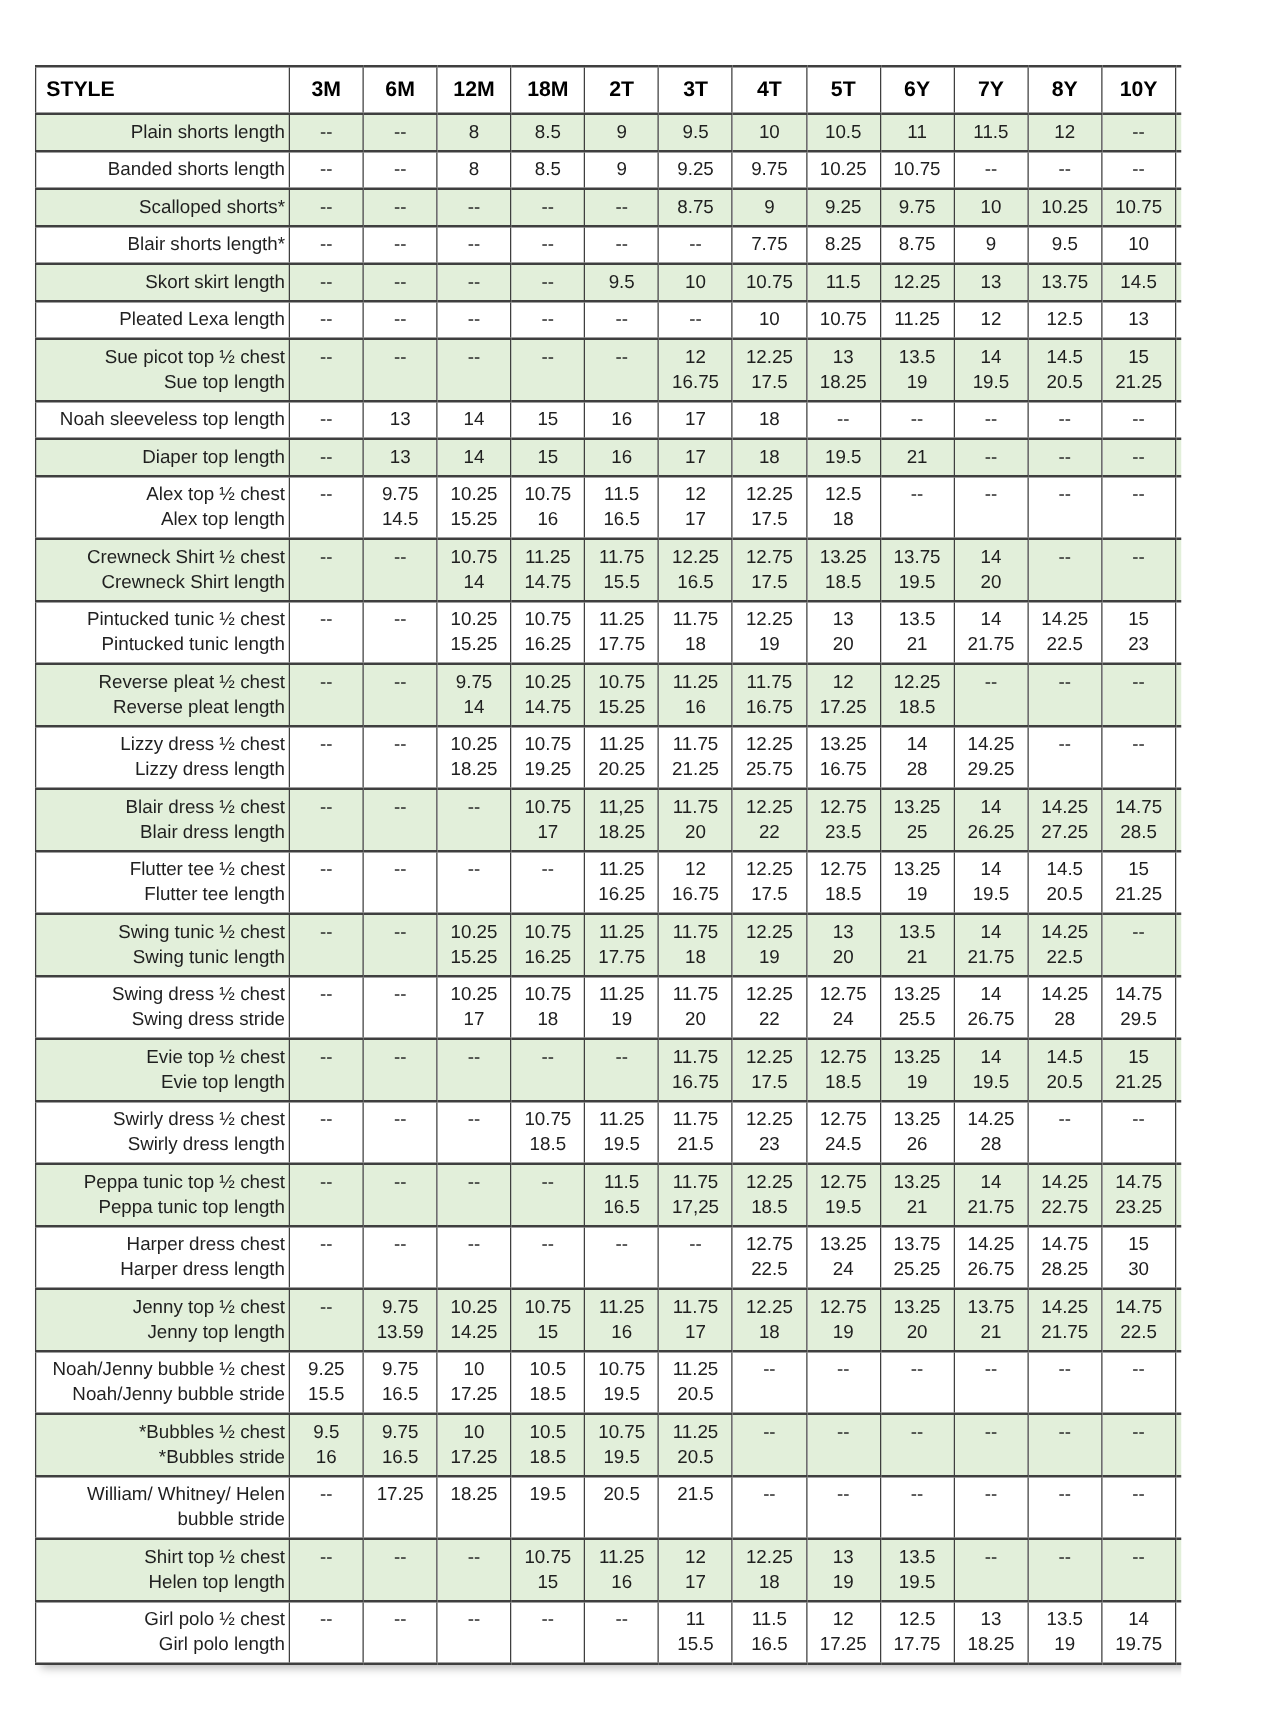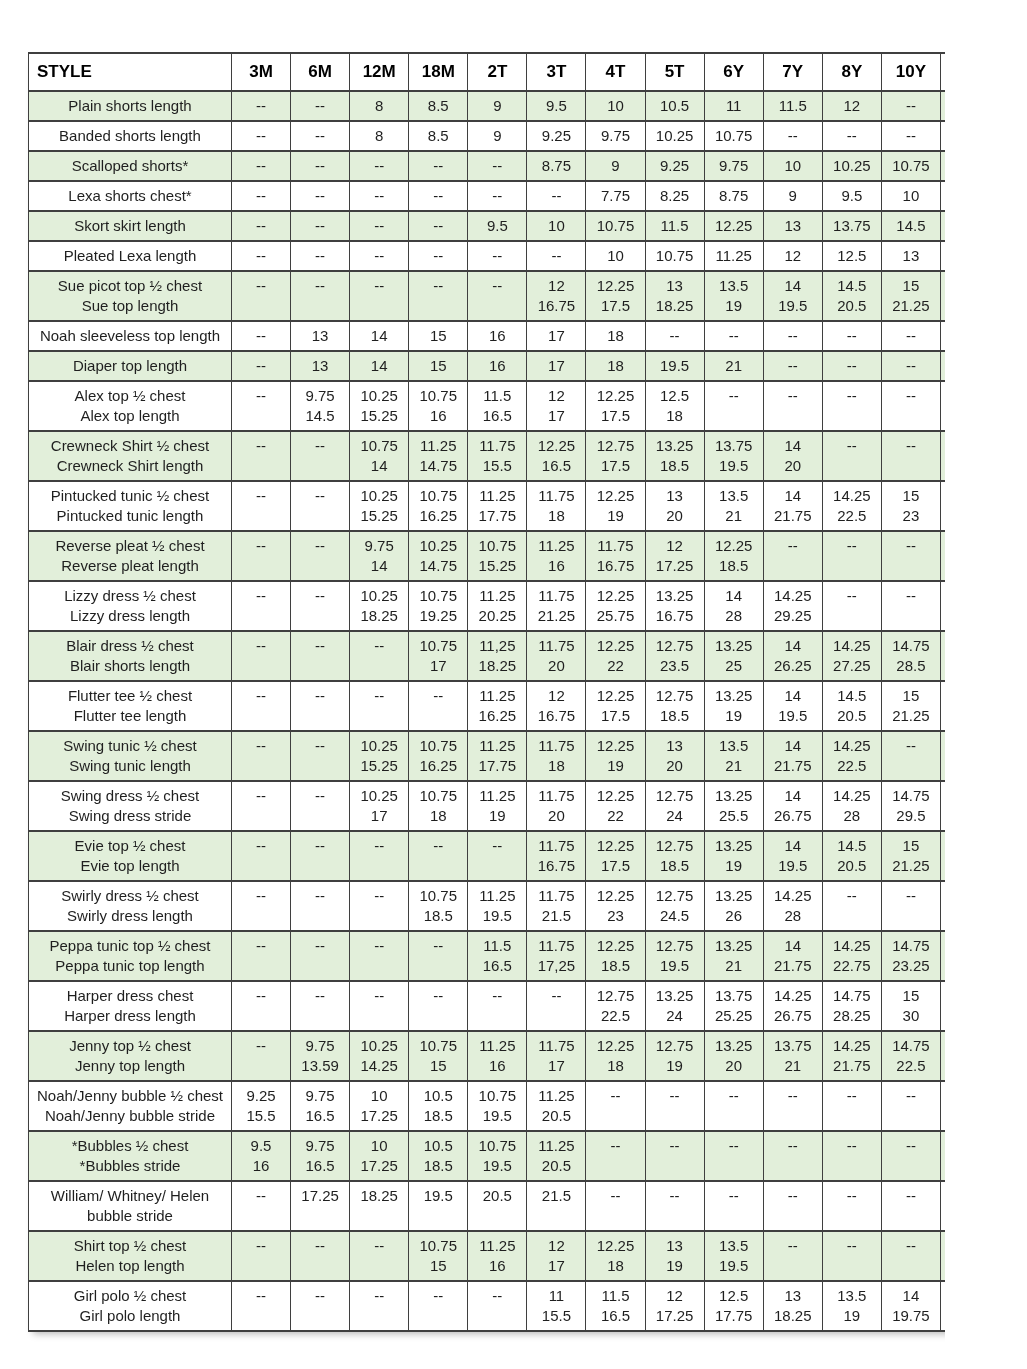--- a/index.html
+++ b/index.html
@@ -45,21 +45,21 @@
     line-height: 22px;
     color: #000000;
     vertical-align: middle;
     padding: 7px 3px;
   }
   table.size-chart thead th.style-head {
     text-align: left;
     padding-left: 8px;
   }
   td.style-cell {
-    text-align: center;
+    text-align: right;
     padding-left: 8px;
     font-size: 15px;
     margin-left: 24px;
   }
   td.value-cell {
     text-align: center;
   }
   tr.row-green td { background: #e2efda; }
   tr.row-white td { background: #ffffff; }
   .cell-line { display: block; min-height: 20px; }
@@ -231,21 +231,21 @@
           </td>
           <td class="value-cell">
             <span class="cell-line">10.75</span>
           </td>
           <td class="value-cell">
             <span class="cell-line">11</span>
           </td>
         </tr>
         <tr class="row-white">
           <td class="style-cell">
-            <span class="cell-line">Lexa shorts chest*</span>
+            <span class="cell-line">Blair shorts length*</span>
           </td>
           <td class="value-cell">
             <span class="cell-line">--</span>
           </td>
           <td class="value-cell">
             <span class="cell-line">--</span>
           </td>
           <td class="value-cell">
             <span class="cell-line">--</span>
           </td>
@@ -771,21 +771,21 @@
           <td class="value-cell">
             <span class="cell-line">--</span>
           </td>
           <td class="value-cell">
             <span class="cell-line">--</span>
           </td>
         </tr>
         <tr class="row-green">
           <td class="style-cell">
             <span class="cell-line">Blair dress ½ chest</span>
-            <span class="cell-line">Blair shorts length</span>
+            <span class="cell-line">Blair dress length</span>
           </td>
           <td class="value-cell">
             <span class="cell-line">--</span>
           </td>
           <td class="value-cell">
             <span class="cell-line">--</span>
           </td>
           <td class="value-cell">
             <span class="cell-line">--</span>
           </td>

